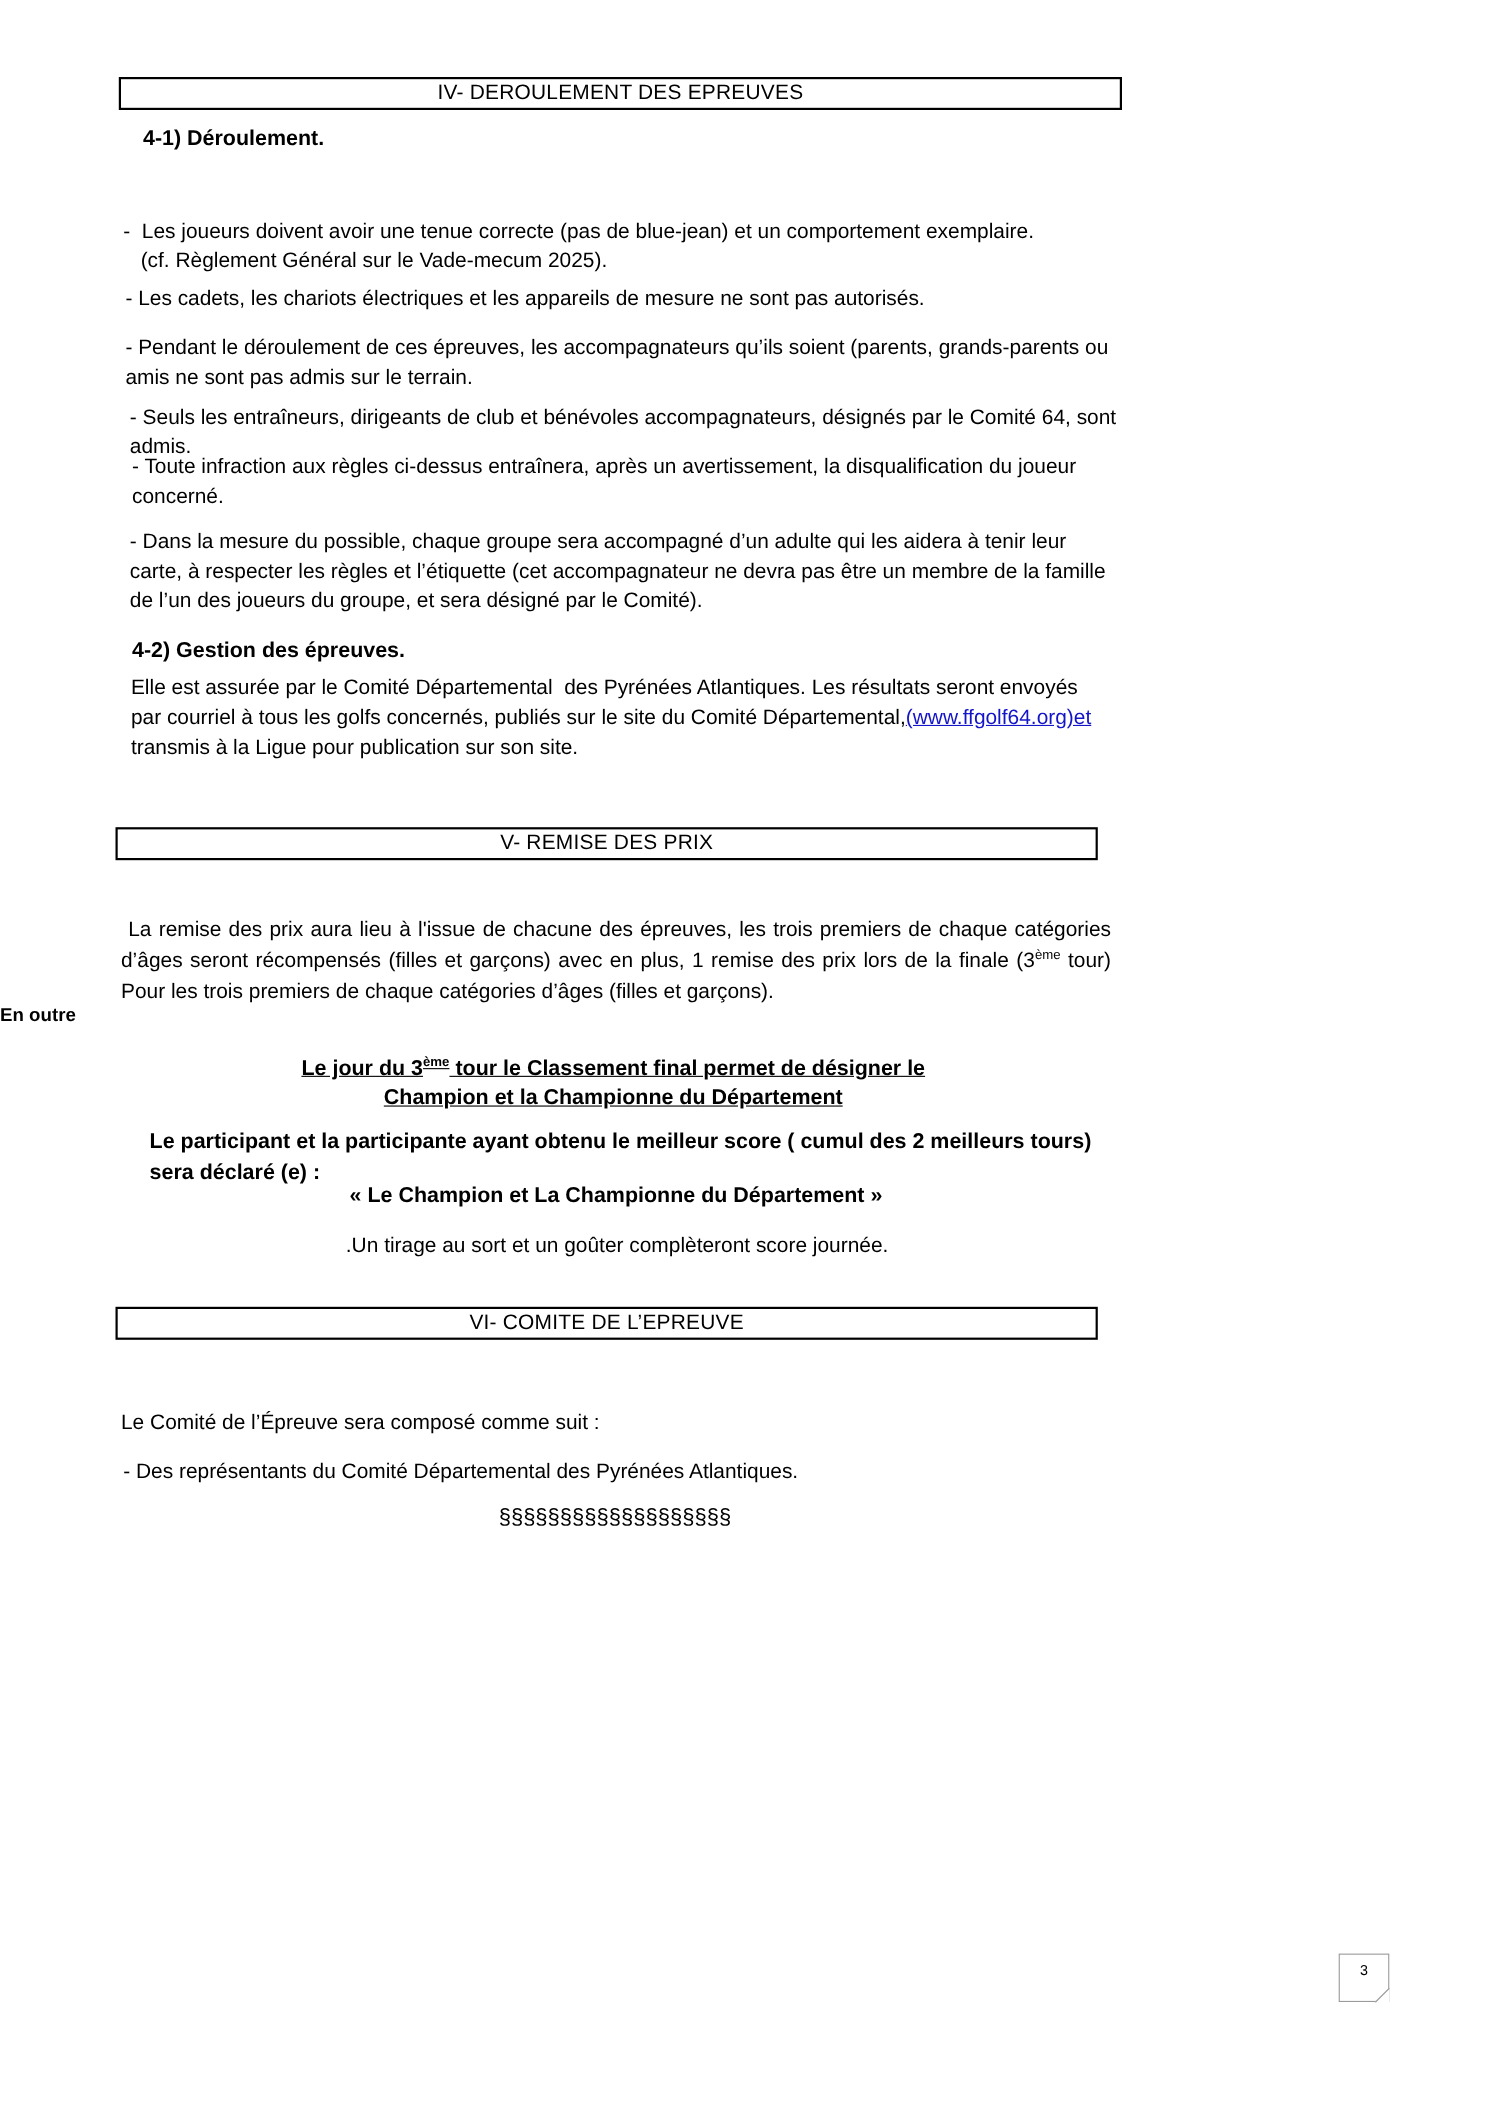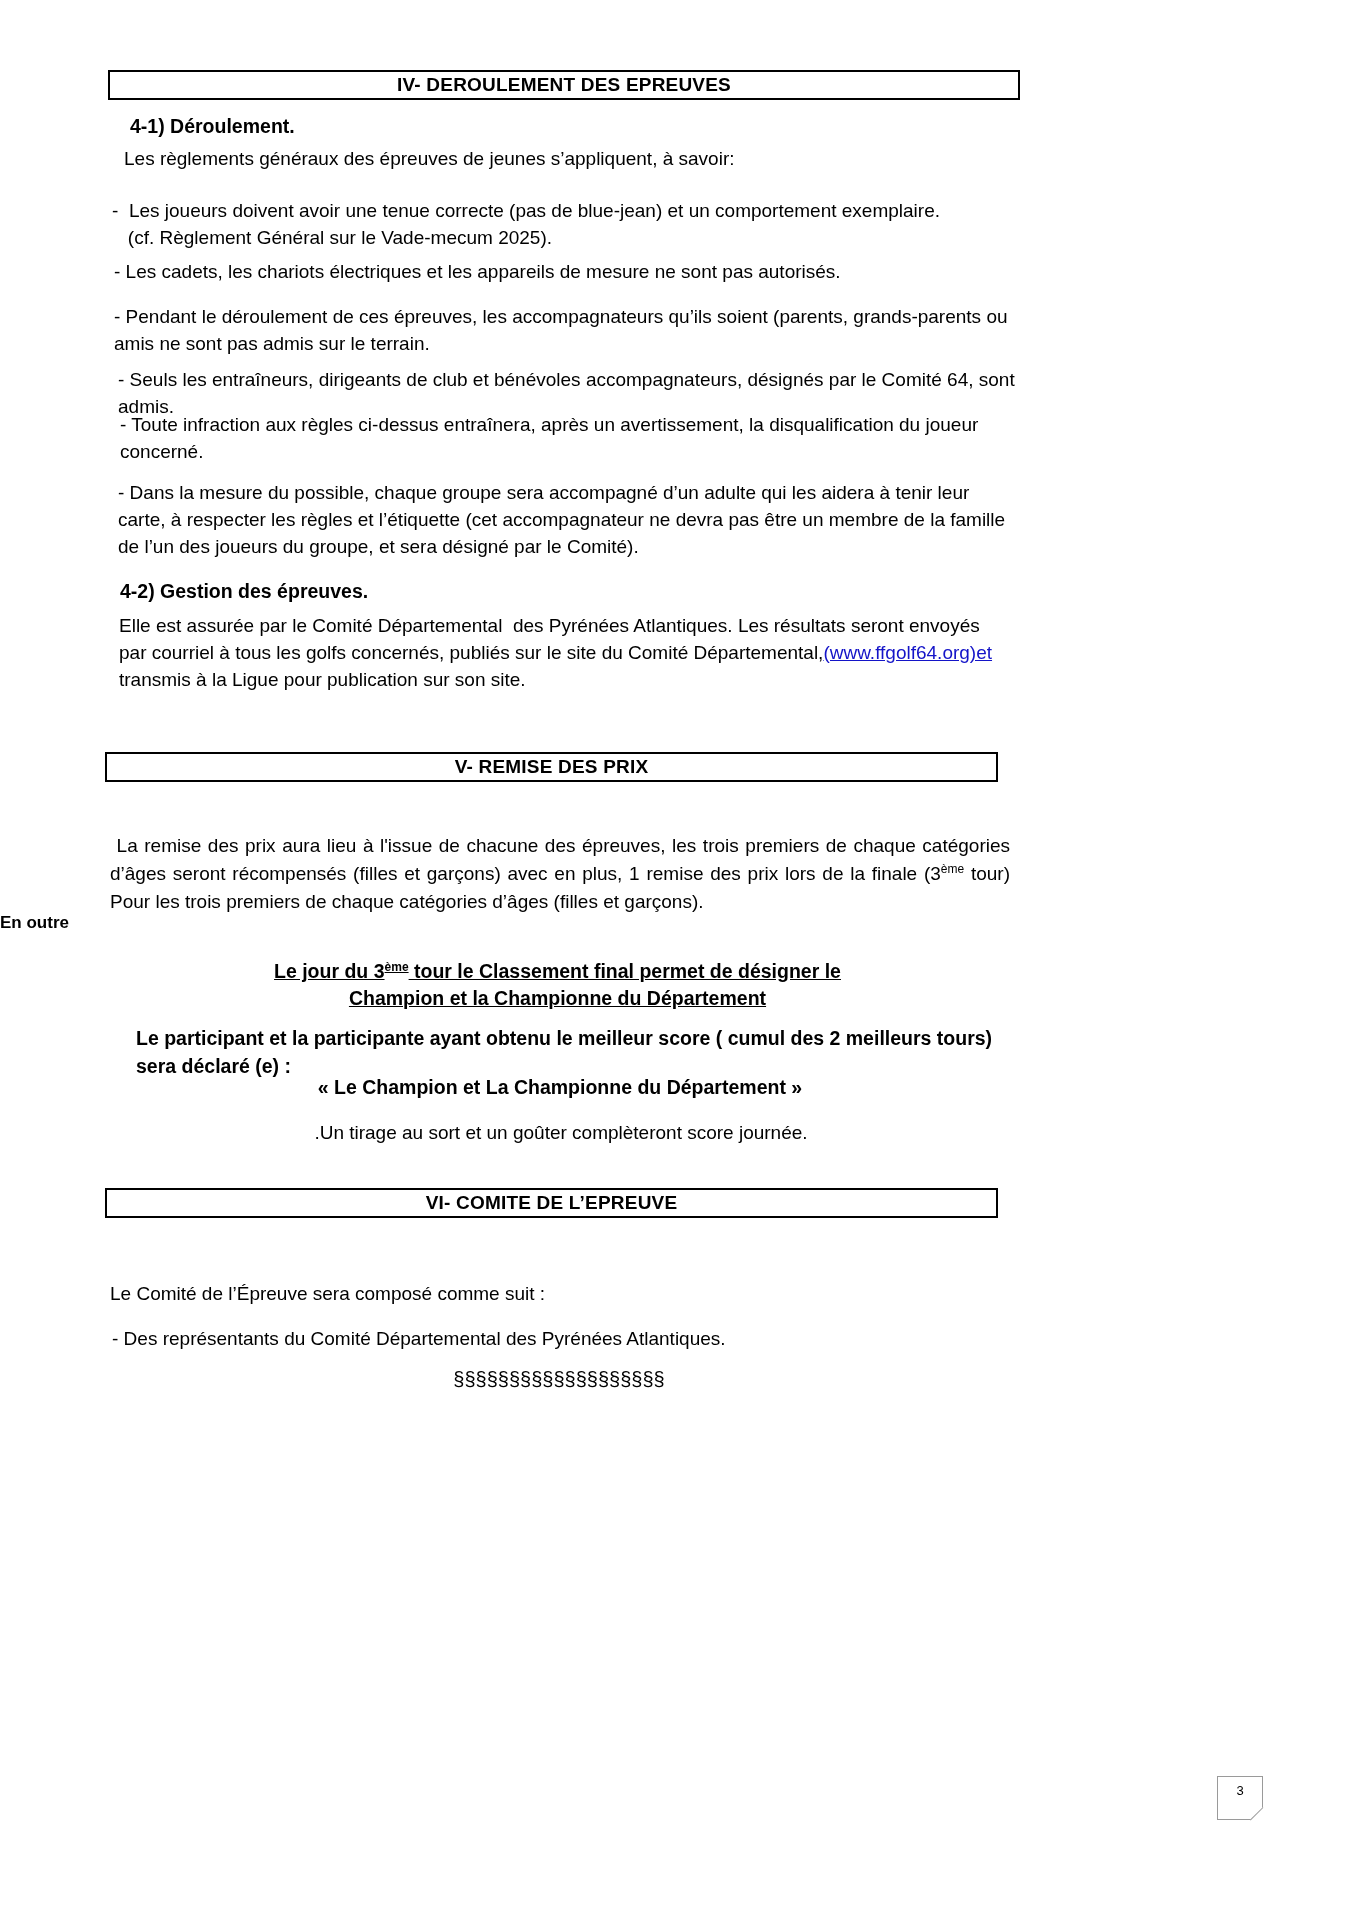--- a/index.html
+++ b/index.html
@@ -28,21 +28,21 @@
   .section-box {
     position: absolute;
     border: 2px solid #000;
     box-sizing: border-box;
     background: #fff;
     display: flex;
     align-items: center;
     justify-content: center;
   }
   .section-box .section-title {
-    font-weight: bold;
+    font-weight: normal;
     font-size: 19px;
     letter-spacing: 0.2px;
     text-align: left;
     white-space: nowrap;
   }
 
   .box-iv { left: 108px; top: 70px;   width: 912px; height: 30px; }
   .box-v  { left: 105px; top: 752px;  width: 893px; height: 30px; }
   .box-vi { left: 105px; top: 1188px; width: 893px; height: 30px; }
 
@@ -192,21 +192,20 @@
 <body>
 
 <div class="page">
 
   <div class="section-box box-iv">
     <span class="section-title">IV- DEROULEMENT DES  EPREUVES</span>
   </div>
 
   <div class="sub-head h-41">4-1) Déroulement.</div>
 
-  <div class="txt p-intro">Les règlements généraux des épreuves de jeunes s’appliquent, à savoir:</div>
 
   <div class="txt p-b1">-  Les joueurs doivent avoir une tenue correcte (pas de blue-jean) et un comportement exemplaire.
    (cf. Règlement Général sur le Vade-mecum 2025).</div>
 
   <div class="txt p-b2">- Les cadets, les chariots électriques et les appareils de mesure ne sont pas autorisés.</div>
 
   <div class="txt p-b3">- Pendant le déroulement de ces épreuves, les accompagnateurs qu’ils soient (parents, grands-parents ou amis ne sont pas admis sur le terrain.</div>
 
   <div class="txt p-b4">- Seuls les entraîneurs, dirigeants de club et bénévoles accompagnateurs, désignés par le Comité 64, sont admis.</div>
 

